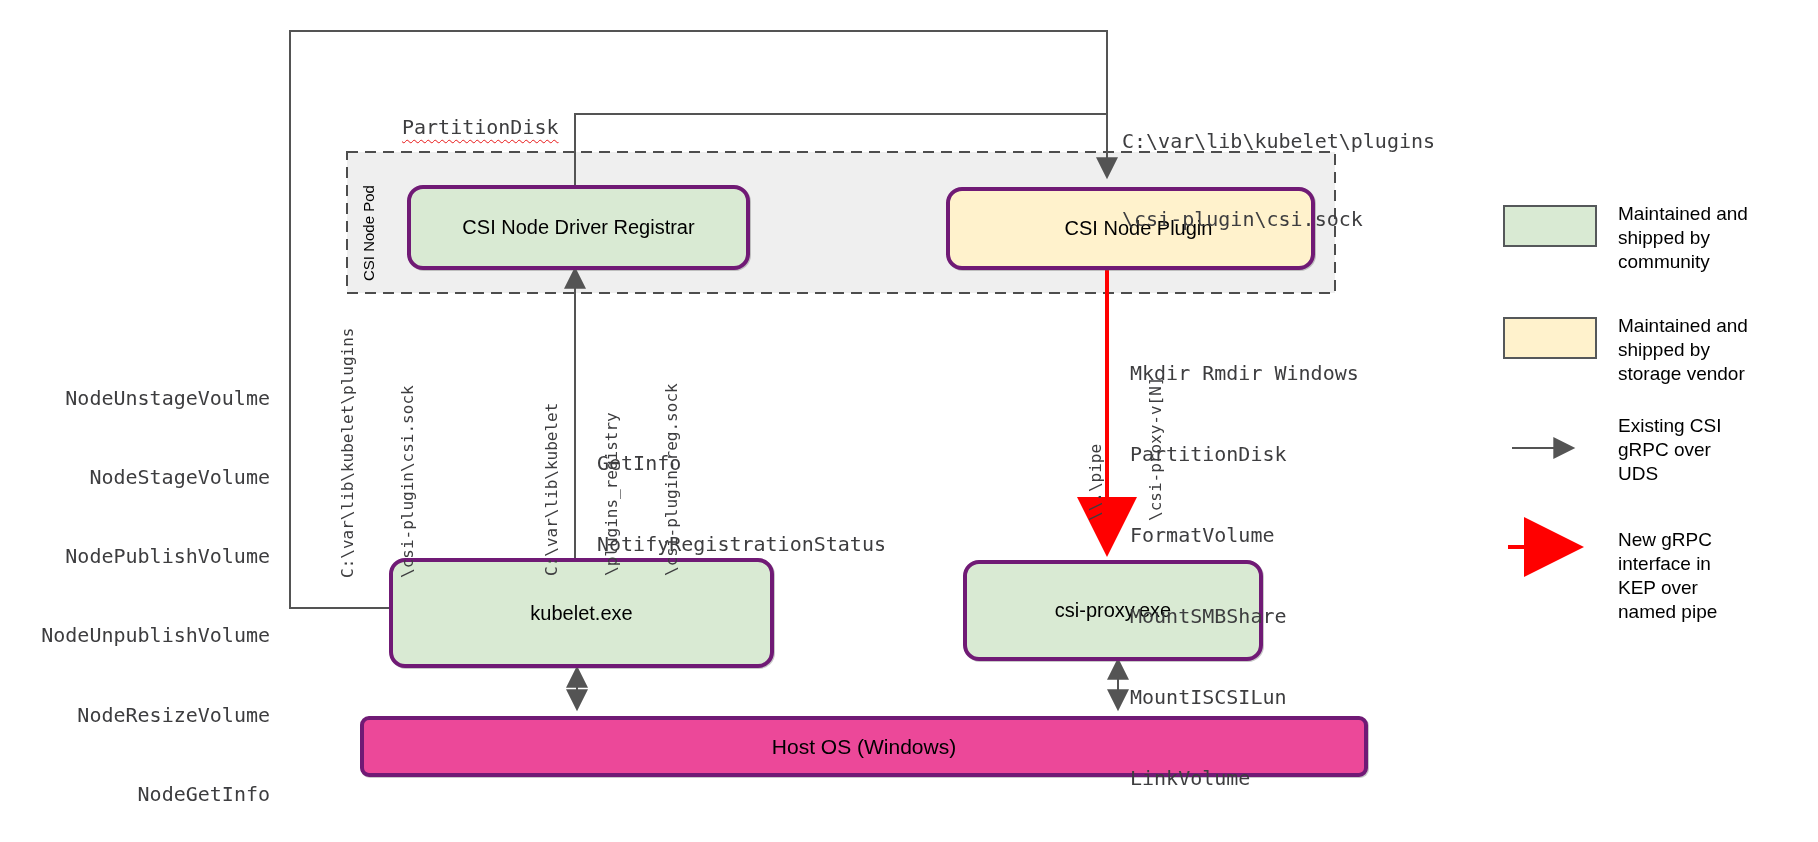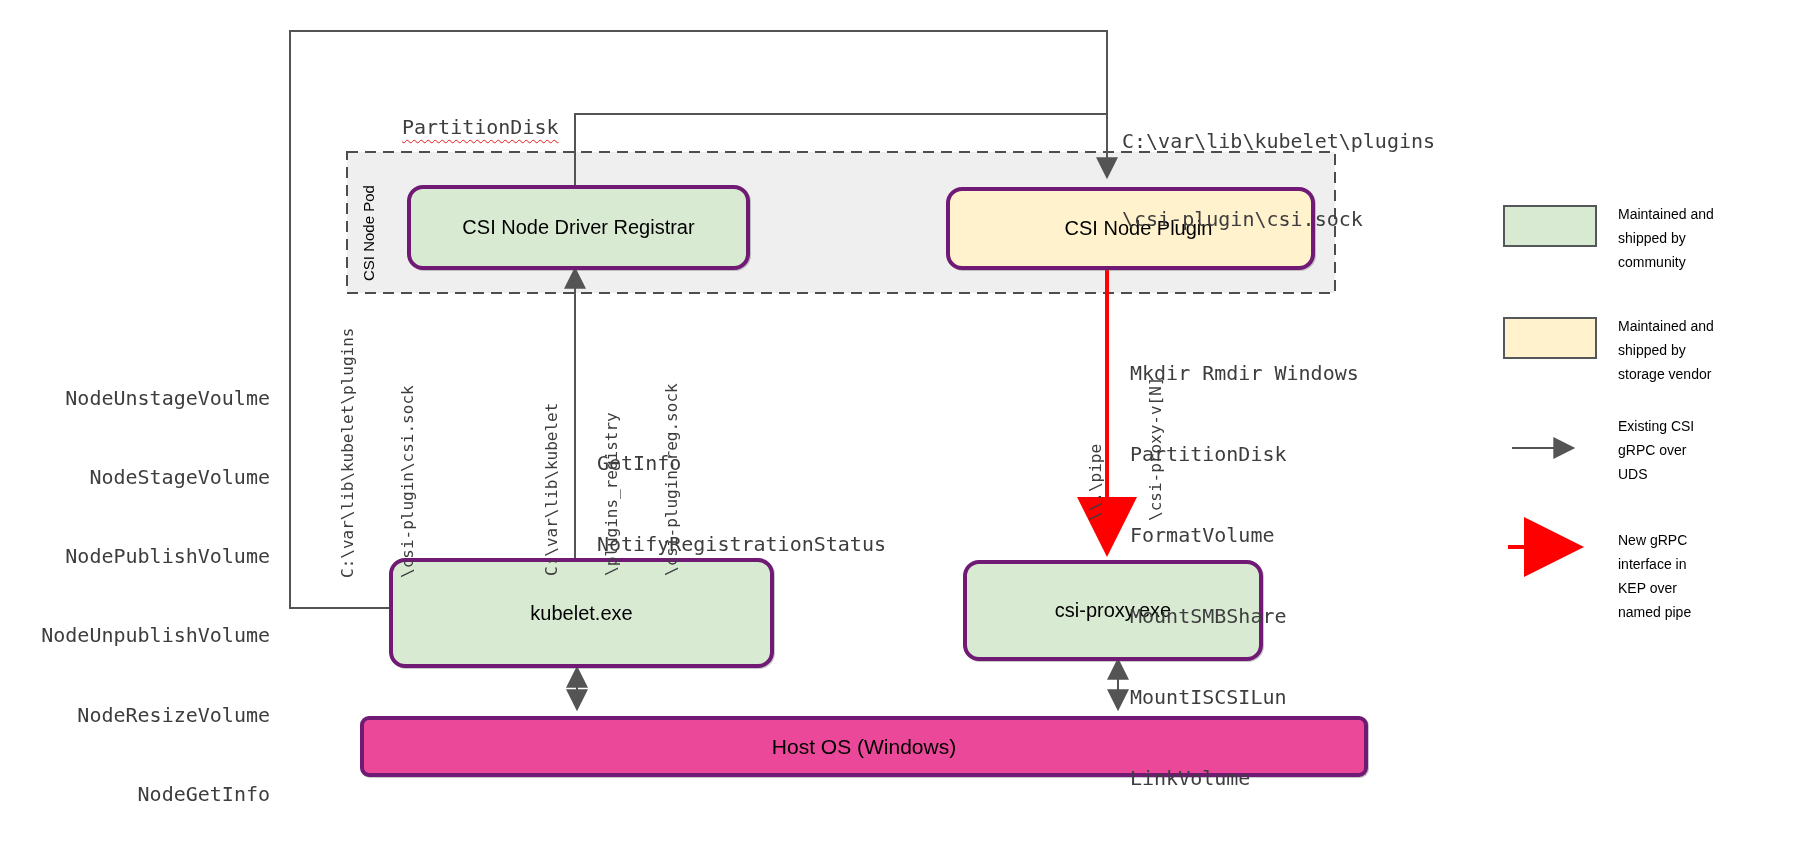--- a/index.html
+++ b/index.html
@@ -13,21 +13,21 @@
   .yellow{background:#fff2cc;}
   .blue{background:#ec4899;}
   .rot{transform:rotate(-90deg);transform-origin:0 0;white-space:pre;}
   .rlist{text-align:right;white-space:pre;}
   .llist{text-align:left;white-space:pre;}
   #svglayer{position:absolute;left:0;top:0;z-index:1;}
   .layer2{z-index:2;}
   .gpi{font-family:"DejaVu Sans Mono","Liberation Mono",monospace;font-size:20px;color:#3d3d3f;
        text-decoration:underline;text-decoration-style:wavy;text-decoration-color:#e81717;
        text-decoration-thickness:1px;text-underline-offset:5px;}
-  .legend-text{font-size:14px;line-height:24px;color:#000;}
+  .legend-text{font-size:19px;line-height:24px;color:#000;}
   .swatch{position:absolute;width:90px;height:38px;border:2px solid #55585a;}
   .podlabel{font-size:15px;color:#000;}
 </style>
 </head>
 <body>
 
 <svg id="svglayer" width="1818" height="842">
   <defs>
     <marker id="arrowGray" viewBox="0 0 10 10" refX="8.5" refY="5" markerWidth="13" markerHeight="11" orient="auto-start-reverse">
       <path d="M0,0 L10,5 L0,10 z" fill="#545454"></path>

